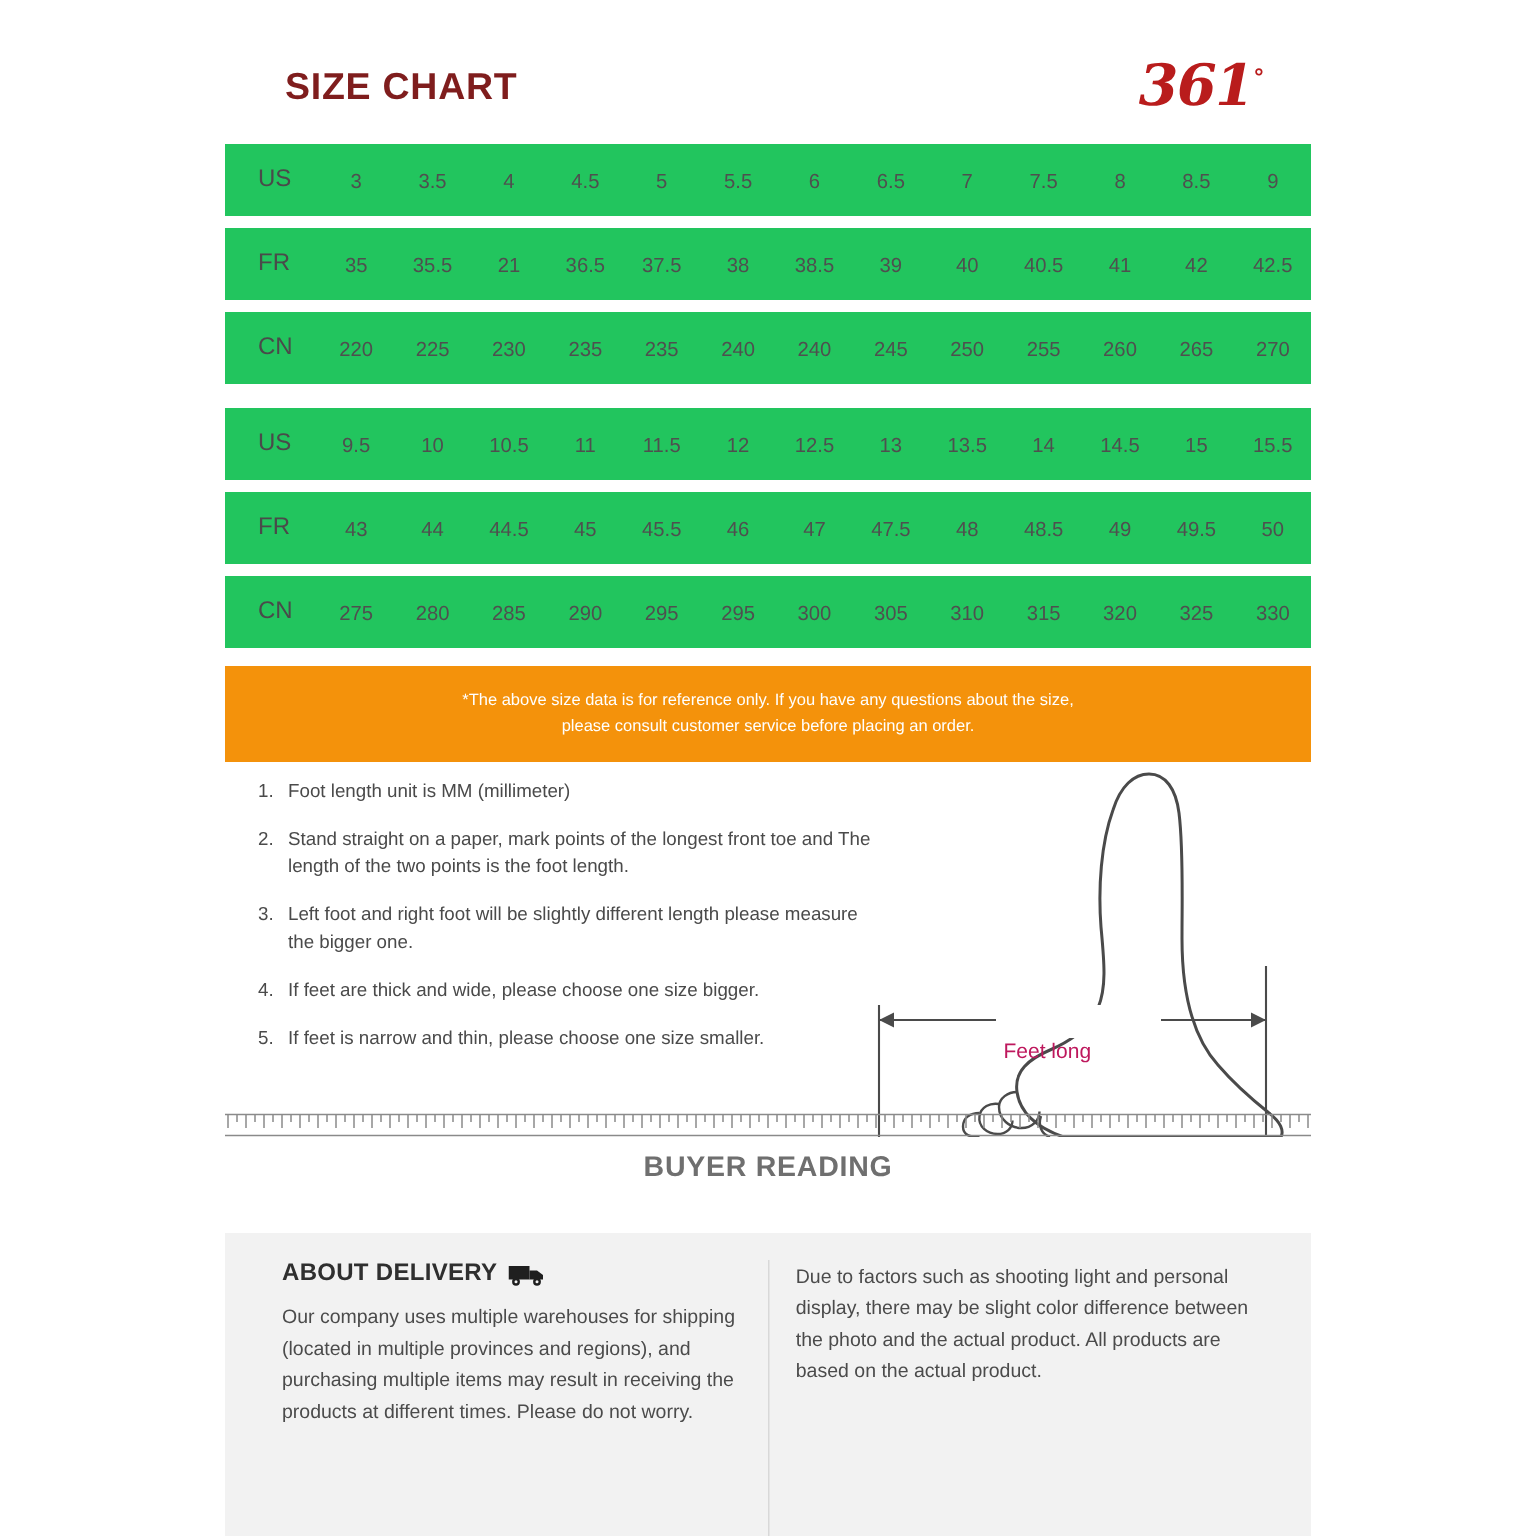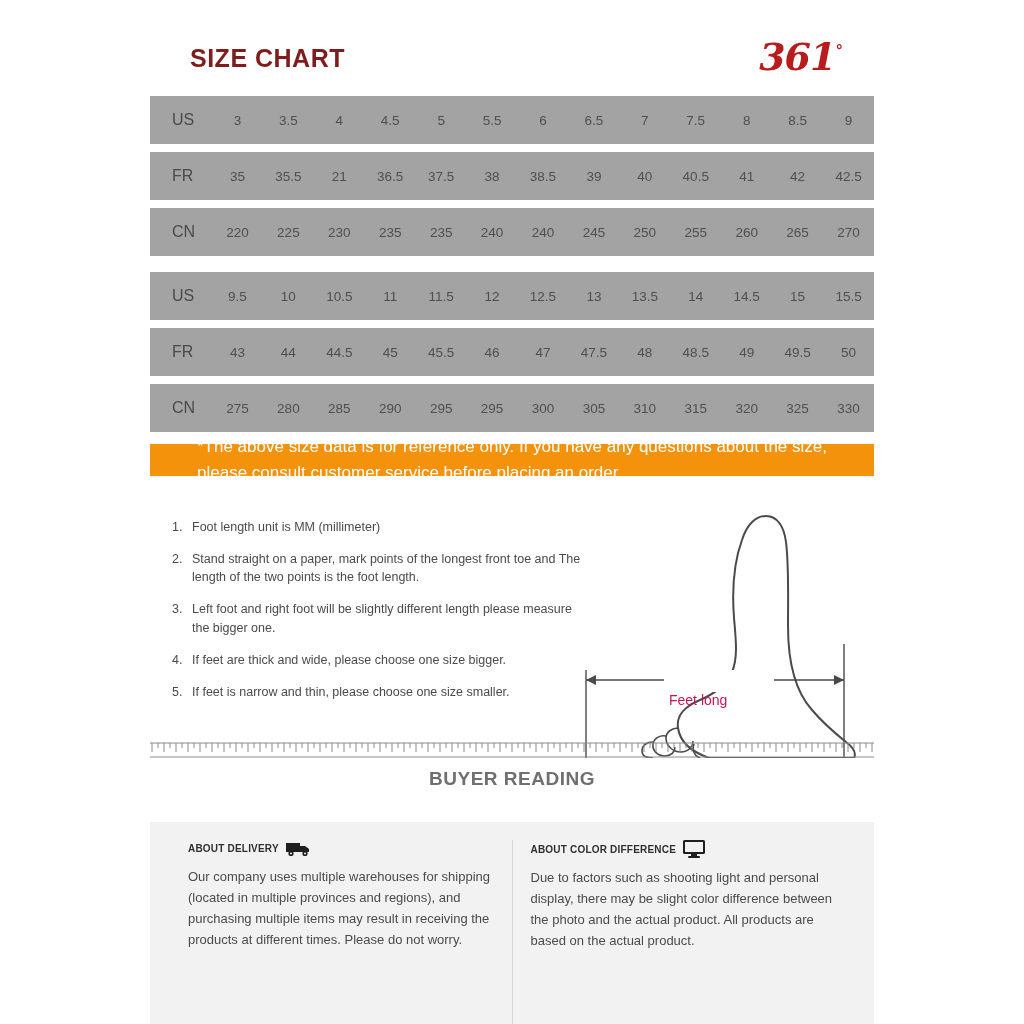--- a/index.html
+++ b/index.html
@@ -59,21 +59,21 @@
   .table-wrap {
     position: absolute;
     left: 150px;
     top: 96px;
     width: 724px;
   }
   .srow {
     display: flex;
     align-items: center;
     height: 48px;
-    background: #a3a3a3;
+    background: #22c55e;
     margin-bottom: 8px;
   }
   .srow.spacer {
     height: 8px;
     background: transparent;
     margin: 0;
   }
   .srow .lbl {
     width: 62px;
     flex: 0 0 62px;
@@ -93,26 +93,26 @@
     font-size: 13.5px;
     color: #4f4f4f;
   }
 
   
   .note {
     position: absolute;
     left: 150px;
     top: 444px;
     width: 724px;
-    height: 32px;
+    height: 64px;
     background: #f4920b;
     color: #ffffff;
-    font-size: 17px;
+    font-size: 11px;
     line-height: 1.55;
-    text-align: left;
+    text-align: center;
     display: flex;
     align-items: center;
     justify-content: center;
     padding: 0 18px;
     box-sizing: border-box;
   }
   .note span { display: block; }
 
   
   .mid {
@@ -187,21 +187,21 @@
     padding: 0 18px;
   }
   .card.left { border-right: 1px solid #d8d8d8; }
   .card-head {
     display: flex;
     align-items: center;
     gap: 7px;
     margin-bottom: 9px;
   }
   .card-head .h {
-    font-size: 10px;
+    font-size: 16px;
     font-weight: bold;
     color: #2f2f2f;
     letter-spacing: 0.2px;
   }
   .card-body {
     font-size: 13px;
     color: #4b4b4b;
     line-height: 1.62;
   }
 </style>
@@ -534,27 +534,18 @@
           <circle cx="5" cy="13.5" r="2.6" fill="#1f1f1f"></circle>
           <circle cx="19" cy="13.5" r="2.6" fill="#1f1f1f"></circle>
           <circle cx="5" cy="13.5" r="1" fill="#f2f2f2"></circle>
           <circle cx="19" cy="13.5" r="1" fill="#f2f2f2"></circle>
         </svg>
       </div>
       <div class="card-body">Our company uses multiple warehouses for shipping (located in multiple provinces and regions), and purchasing multiple items may result in receiving the products at different times. Please do not worry.</div>
     </div>
 
     <div class="card">
-      <div class="card-head">
-        <div class="h">ABOUT COLOR DIFFERENCE</div>
-        <svg width="22" height="18" viewBox="0 0 22 18">
-          <rect x="0" y="0" width="22" height="14" rx="1.5" fill="#1f1f1f"></rect>
-          <rect x="2" y="2" width="18" height="10" fill="#f2f2f2"></rect>
-          <rect x="8" y="14" width="6" height="2" fill="#1f1f1f"></rect>
-          <rect x="5" y="16" width="12" height="2" rx="1" fill="#1f1f1f"></rect>
-        </svg>
-      </div>
       <div class="card-body">Due to factors such as shooting light and personal display, there may be slight color difference between the photo and the actual product. All products are based on the actual product.</div>
     </div>
 
   </div>
 
 </div>
 
 </body></html>

